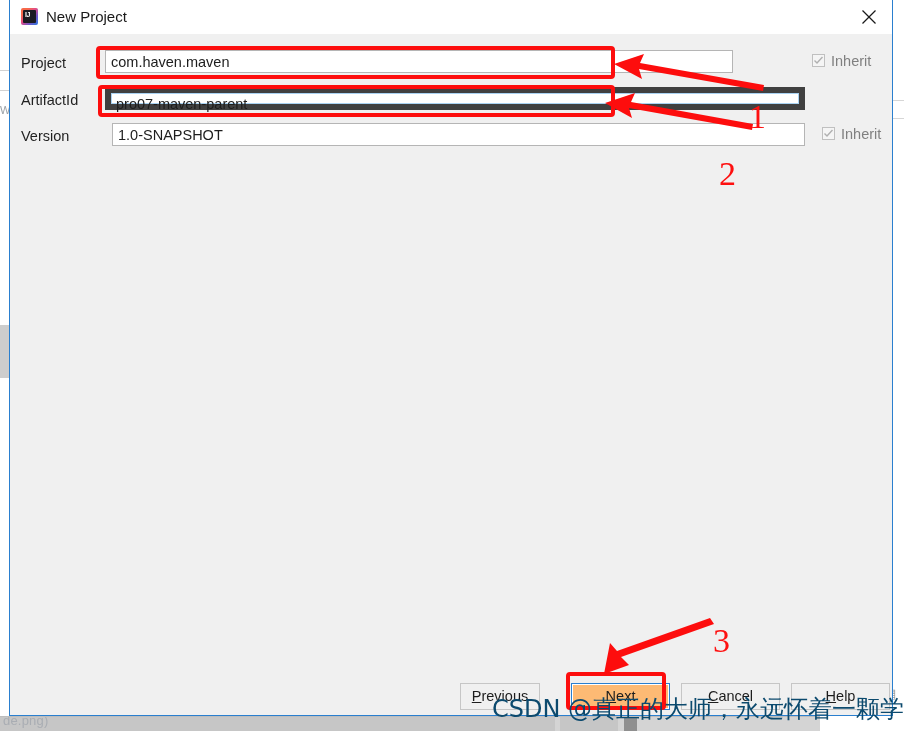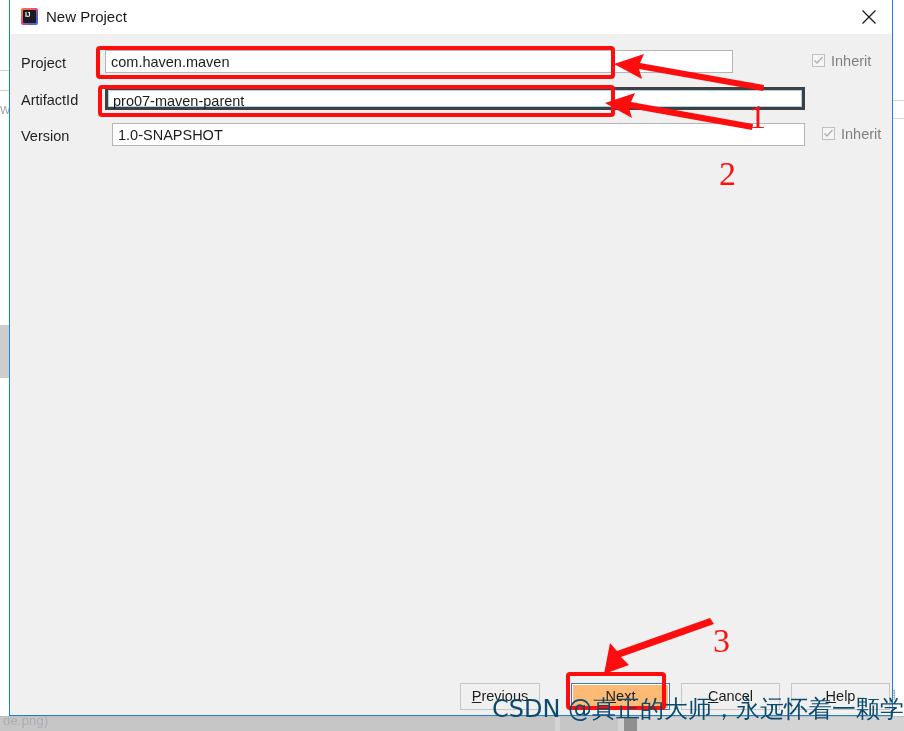--- a/index.html
+++ b/index.html
@@ -74,21 +74,21 @@
     width: 18px;
     height: 22px;
     color: #9a9a9a;
     font-size: 13px;
   }
   
   .bg-taskbar {
     position: absolute;
     left: 0;
     top: 716px;
-    width: 904px;
+    width: 820px;
     height: 15px;
     background: #d4d4d4;
     border-top: 1px solid #bdbdbd;
     overflow: hidden;
   }
   .bg-taskbar-text {
     position: absolute;
     left: 3px;
     top: -4px;
     font-size: 13px;
@@ -186,21 +186,21 @@
     white-space: nowrap;
   }
   .field {
     position: absolute;
     height: 23px;
     background: #ffffff;
     border: 1px solid #b5b5b5;
     box-sizing: border-box;
   }
   .field.focused {
-    border: 3px solid #404040;
+    border: 6px solid #404040;
     box-shadow: inset 0 0 0 1px #a9d2f2;
   }
   .field-text {
     position: absolute;
     left: 5px;
     top: 2px;
     font-size: 14.5px;
     color: #1d1d1d;
     line-height: 19px;
     white-space: nowrap;

